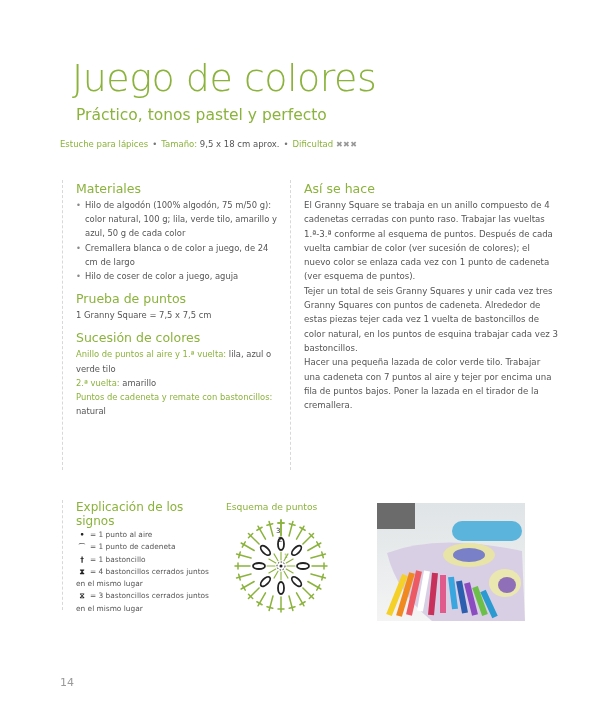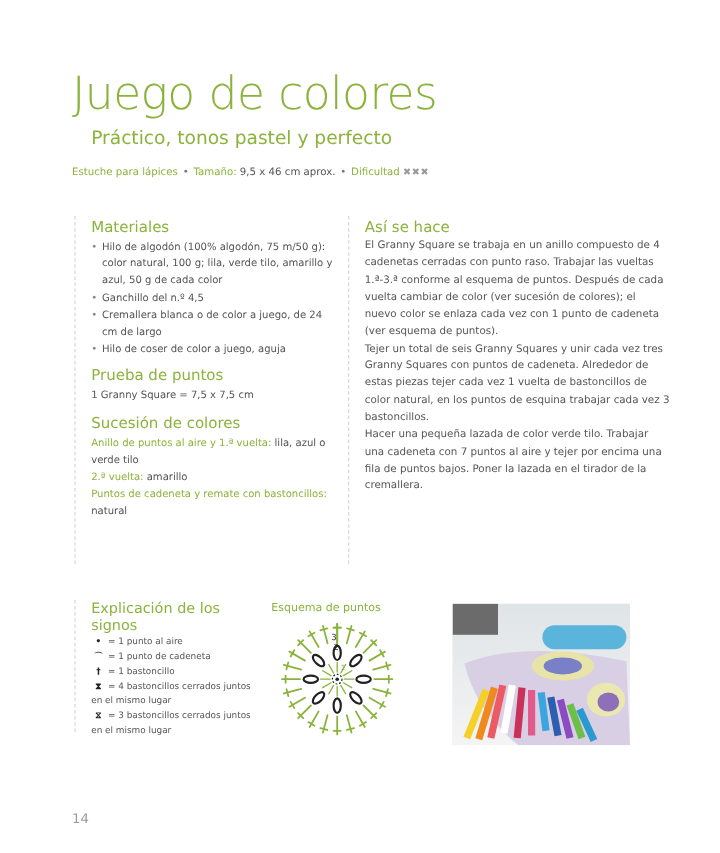--- a/index.html
+++ b/index.html
@@ -1,19 +1,19 @@
 <!DOCTYPE html>
 <html><head>
 <meta charset="utf-8">
 <style>
   * { box-sizing: border-box; margin: 0; padding: 0; }
   html, body { width: 600px; height: 711px; background: #ffffff; overflow: hidden; }
   body { position: relative; font-family: "DejaVu Sans", sans-serif; color: #4a4a4a; }
   .green { color: #8bb33c; }
-  .title { position: absolute; left: 60px; top: 56px; font-size: 38px; font-weight: 300; color: #8bb33c; letter-spacing: -0.5px; font-family: "DejaVu Sans", sans-serif; line-height: 44px; }
+  .title { position: absolute; left: 72px; top: 56px; font-size: 38px; font-weight: 300; color: #8bb33c; letter-spacing: -0.5px; font-family: "DejaVu Sans", sans-serif; line-height: 44px; }
   .subtitle { position: absolute; left: 76px; top: 104px; font-size: 15.5px; color: #8bb33c; line-height: 22px; }
   .meta { position: absolute; left: 60px; top: 137px; font-size: 8.5px; color: #555; line-height: 14px; white-space: nowrap; }
   .meta .green { color: #8bb33c; }
   .meta .sep { margin: 0 4px; color: #777; }
   .meta .stars { color: #999; letter-spacing: 0.5px; font-size: 8px; }
 
   .vdash { position: absolute; border-left: 1px dashed #d8d8d8; }
 
   .col { position: absolute; font-size: 8.4px; line-height: 14.2px; color: #555; }
   .col h2 { font-size: 12.5px; font-weight: normal; color: #8bb33c; line-height: 18px; }
@@ -40,34 +40,33 @@
   .pagenum { position: absolute; left: 60px; top: 676px; font-size: 11px; color: #9a9a9a; }
 </style>
 </head>
 <body>
 
 <h1 class="title">Juego de colores</h1>
 <div class="subtitle">Práctico, tonos pastel y perfecto</div>
 
 <div class="meta">
   <span class="green">Estuche para lápices</span><span class="sep">•</span><span class="green">Tamaño:</span>
-  <span>9,5 x 46 cm aprox.</span><span class="sep">•</span><span class="green">Dificultad</span>
+  <span>9,5 x 18 cm aprox.</span><span class="sep">•</span><span class="green">Dificultad</span>
   <span class="stars">✖✖✖</span>
 </div>
 
 <div class="vdash" style="left:62px; top:180px; height:290px;"></div>
 <div class="vdash" style="left:290px; top:180px; height:290px;"></div>
 <div class="vdash" style="left:62px; top:500px; height:110px;"></div>
 
 <div class="col left">
   <section>
     <h2>Materiales</h2>
     <ul class="bul">
       <li>Hilo de algodón (100% algodón, 75 m/50 g): color natural, 100 g; lila, verde tilo, amarillo y azul, 50 g de cada color</li>
-      <li>Ganchillo del n.º 4,5</li>
       <li>Cremallera blanca o de color a juego, de 24 cm de largo</li>
       <li>Hilo de coser de color a juego, aguja</li>
     </ul>
   </section>
 
   <section class="mt8">
     <h2>Prueba de puntos</h2>
     <div>1 Granny Square = 7,5 x 7,5 cm</div>
   </section>
 

